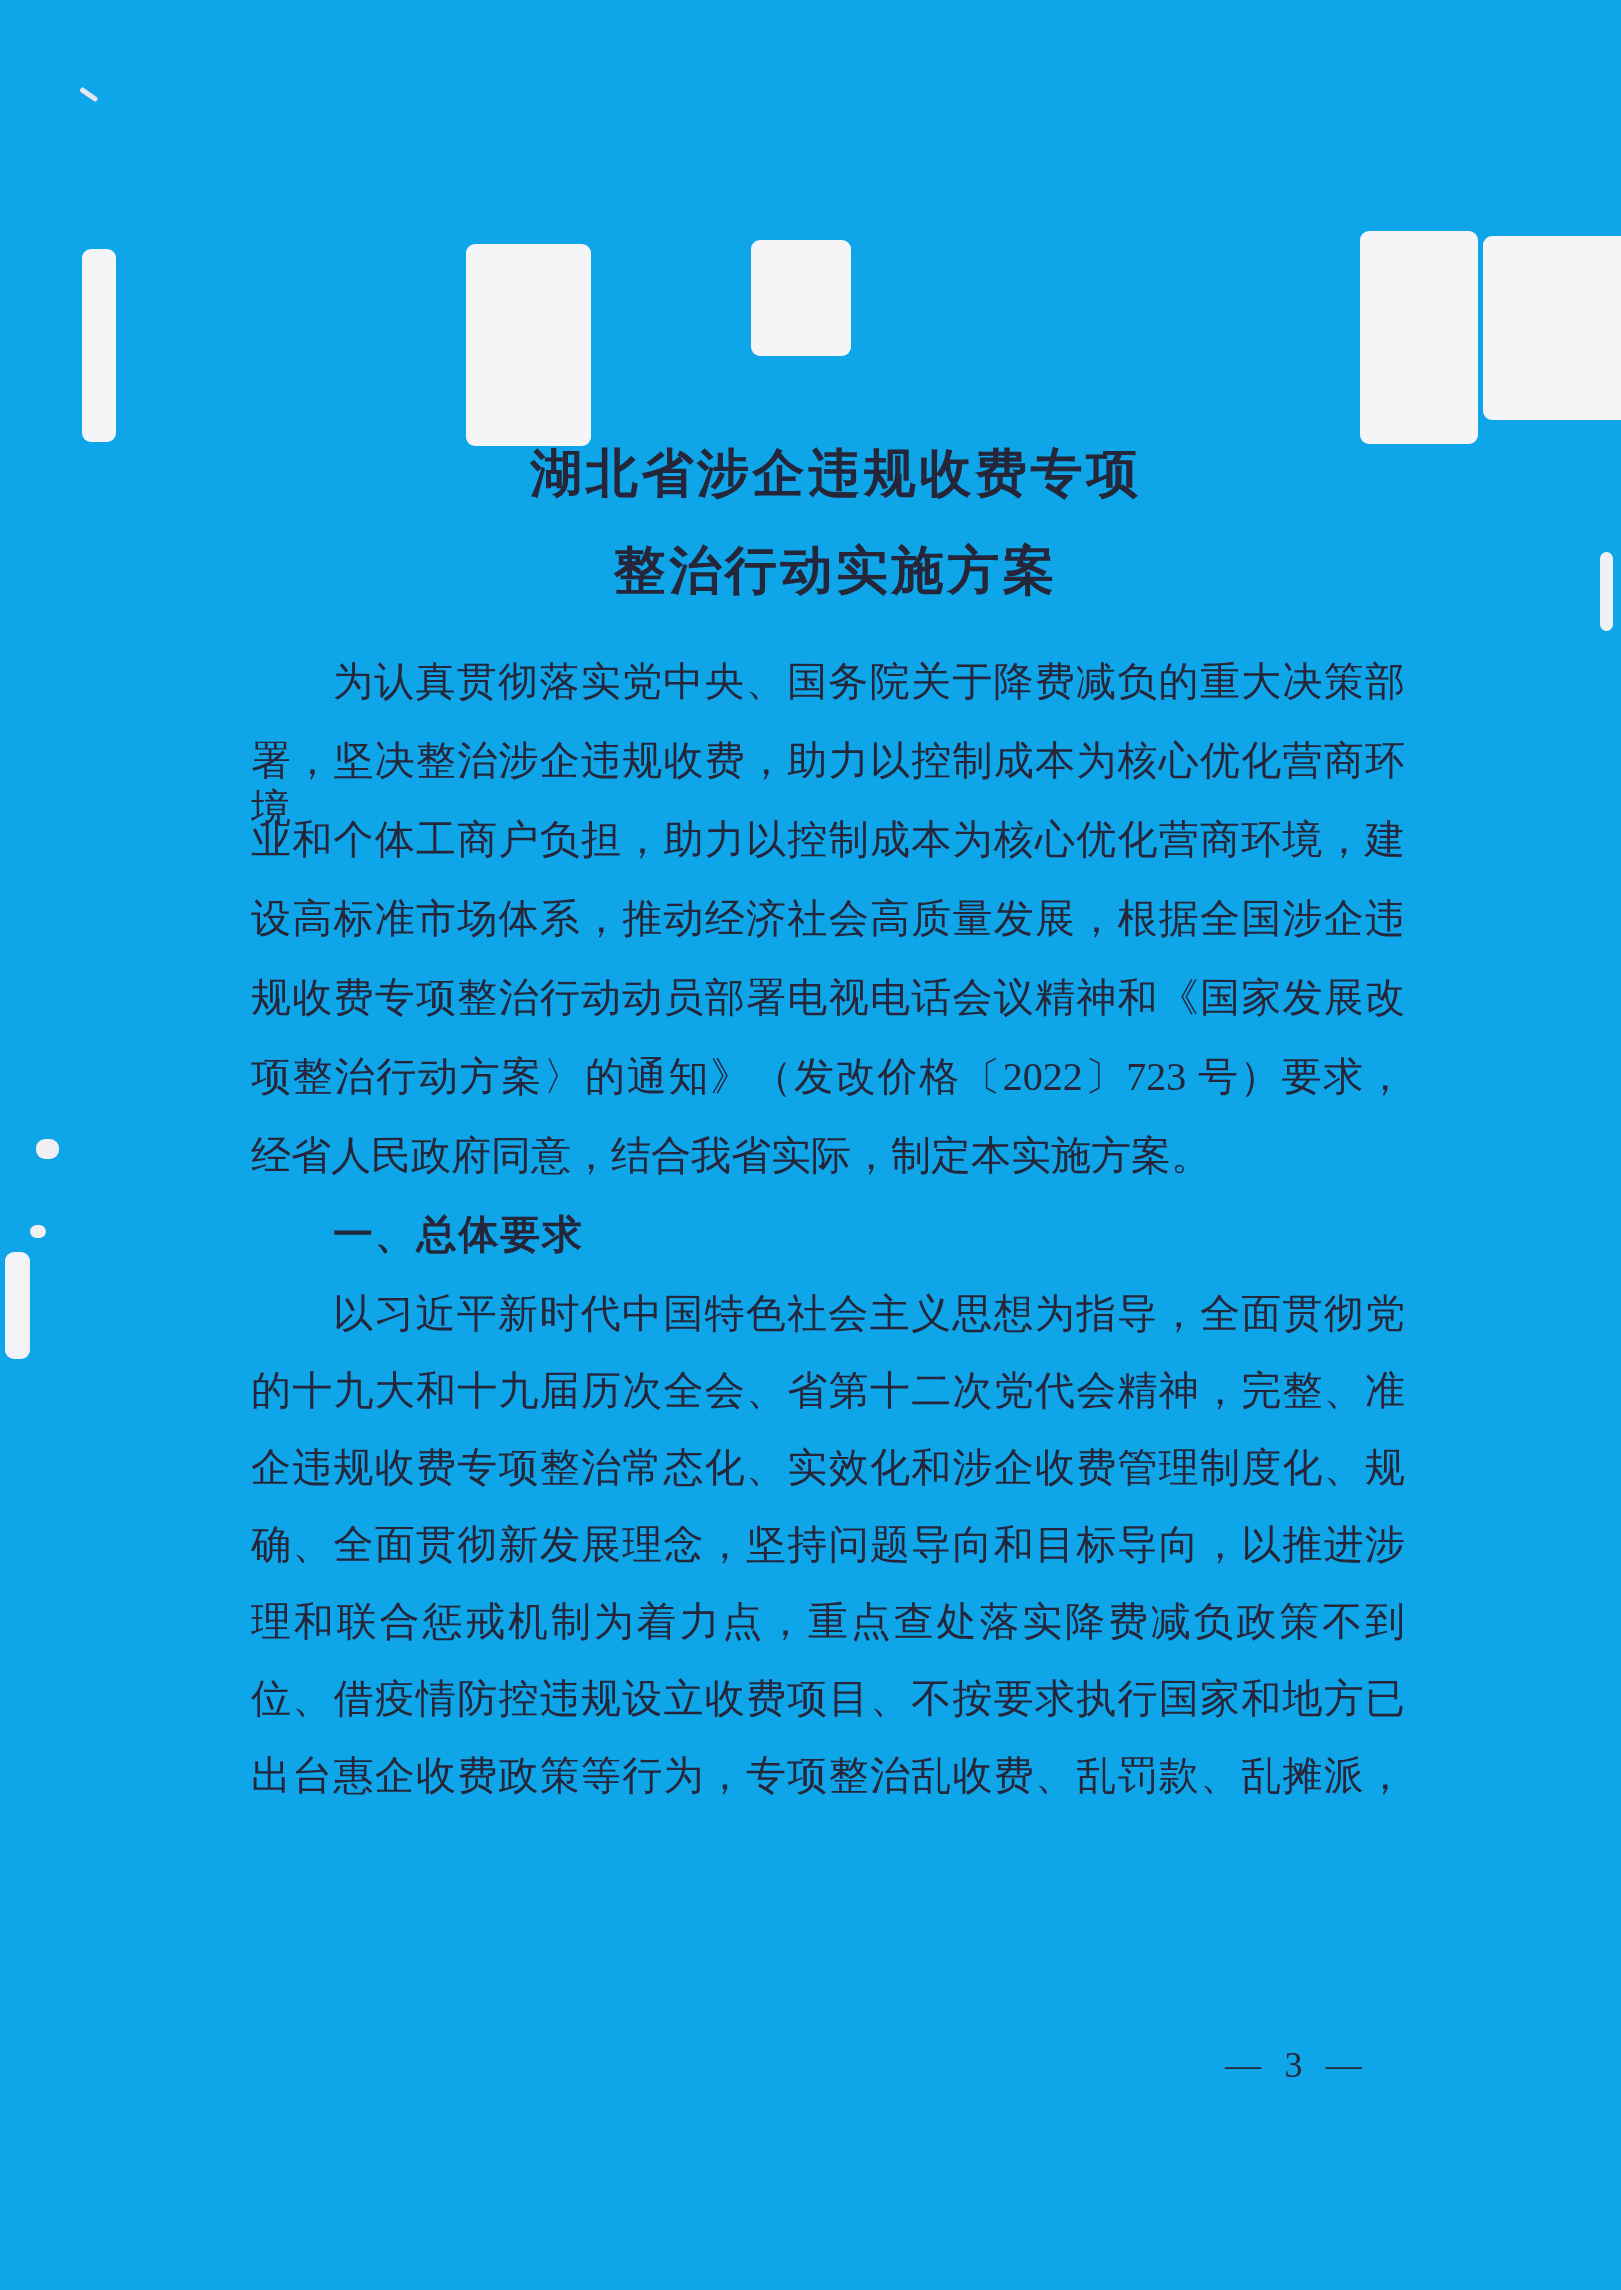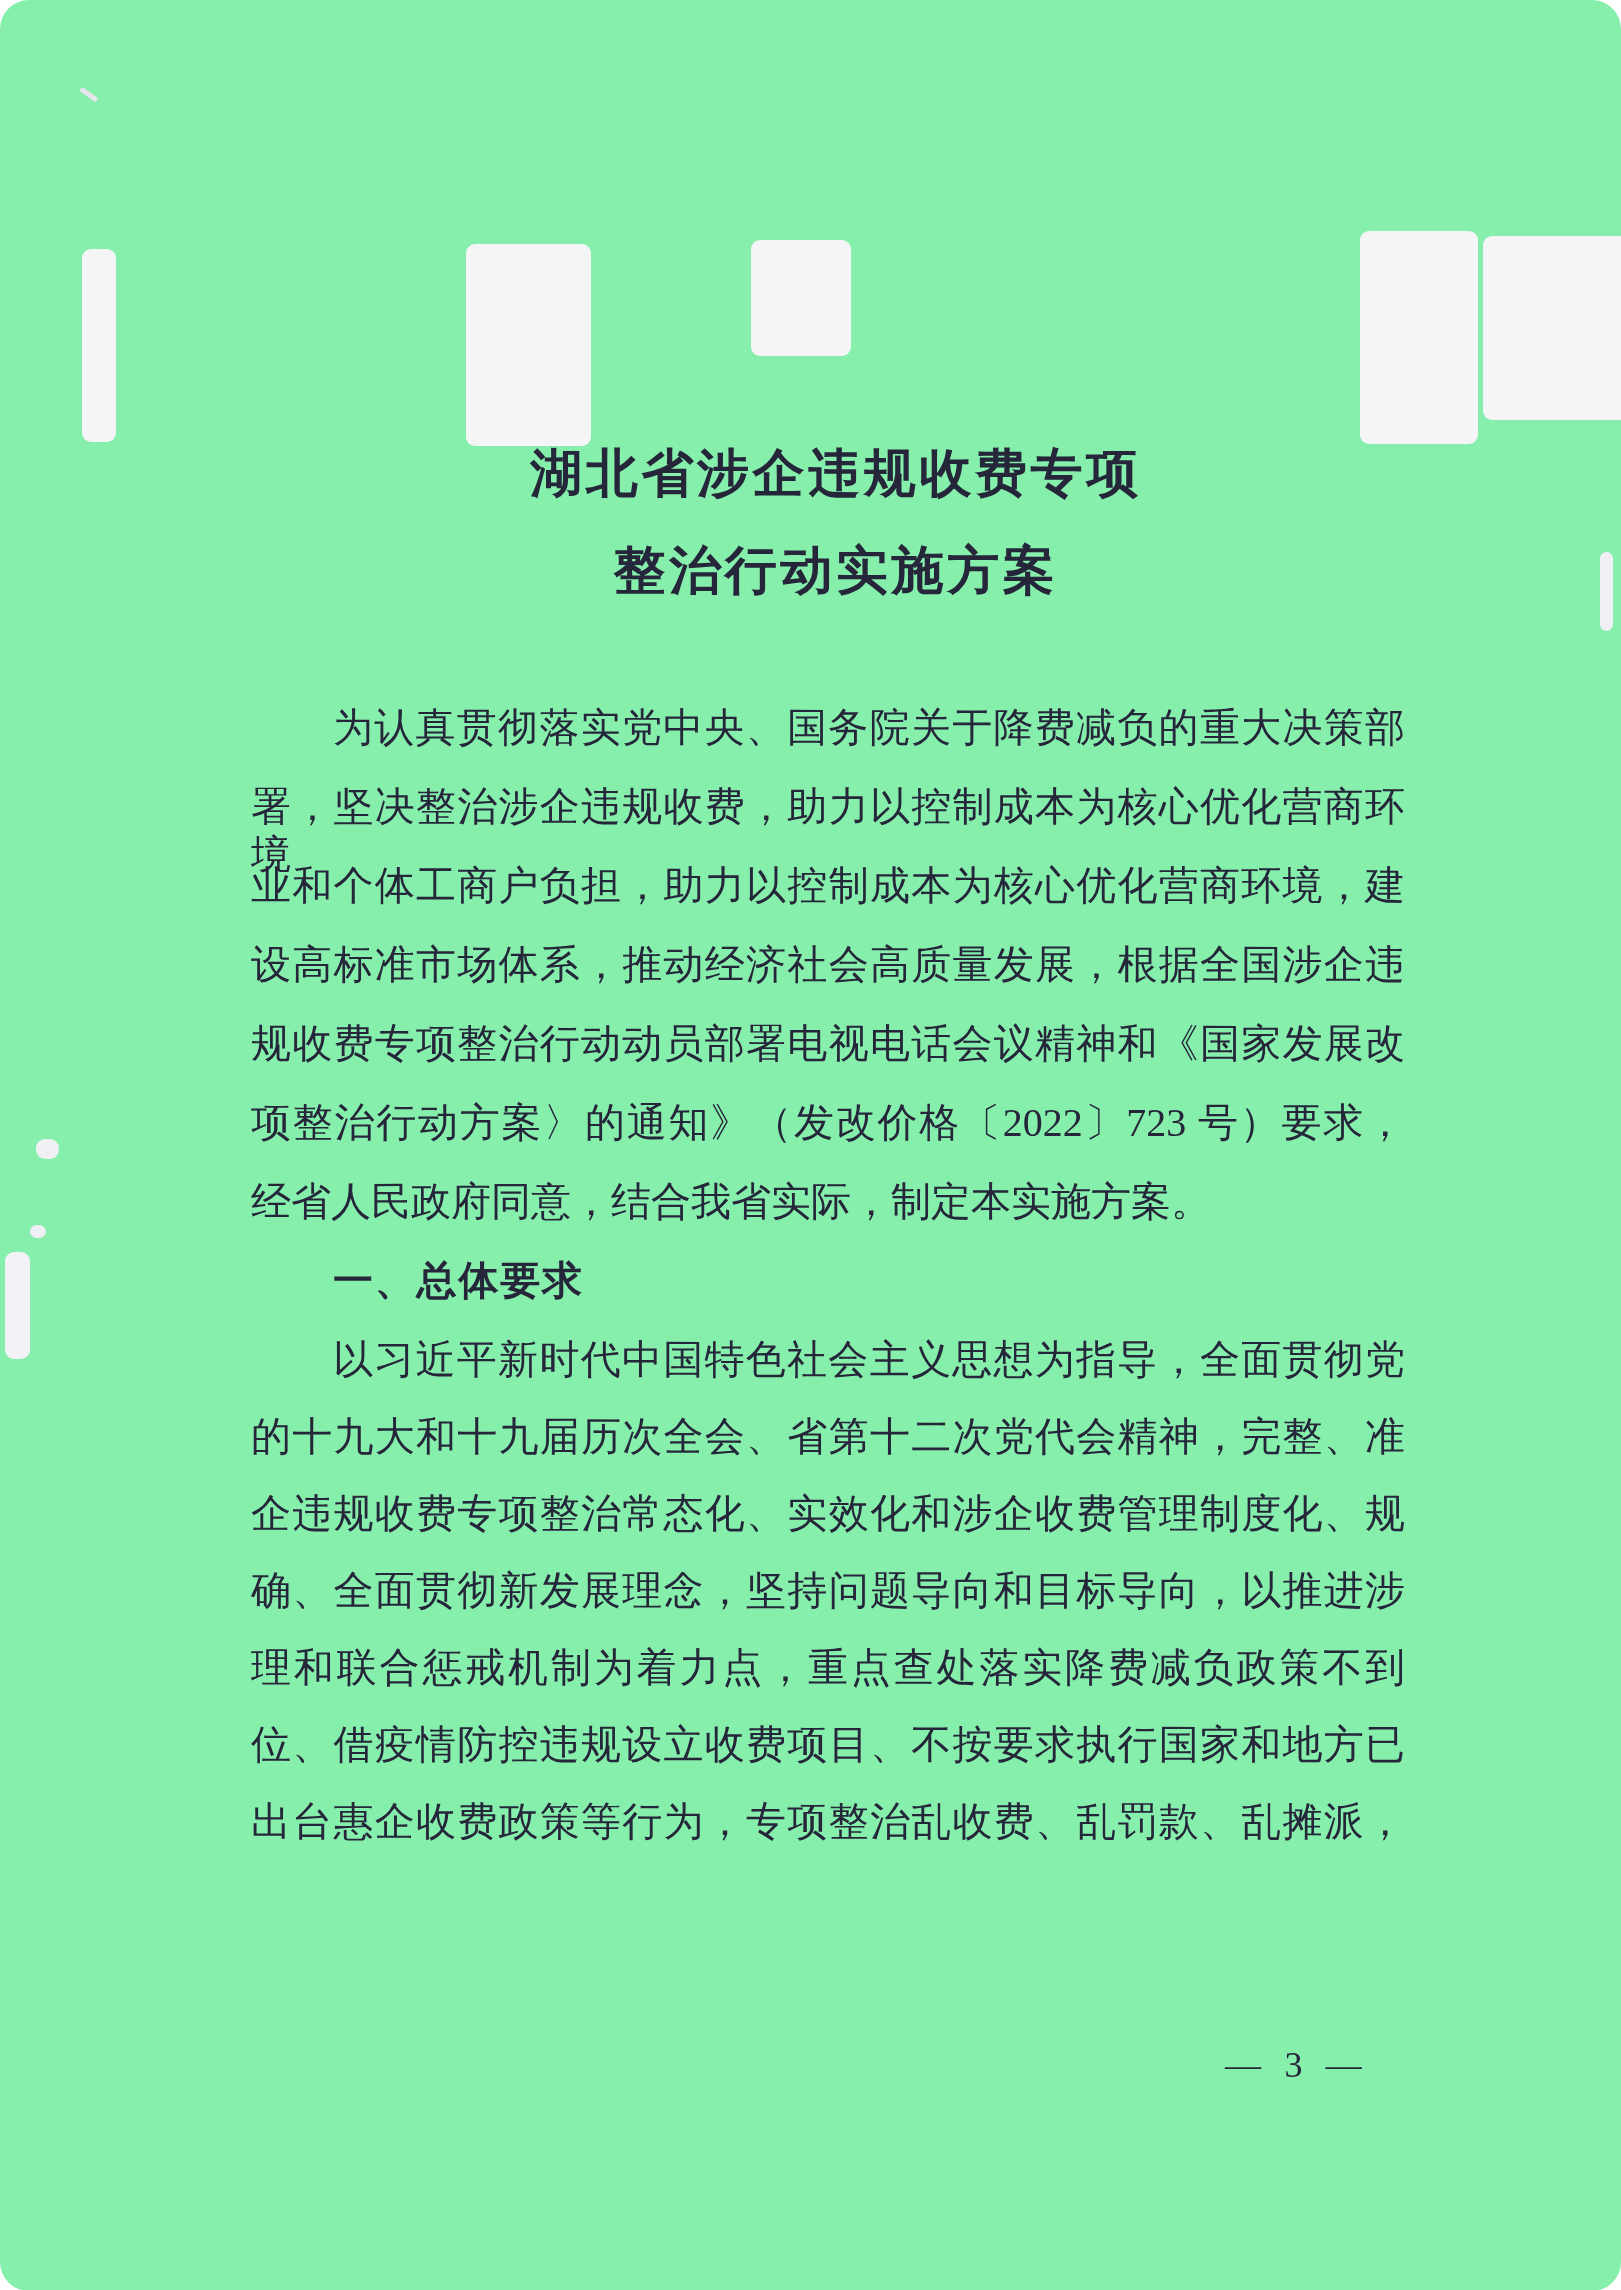--- a/index.html
+++ b/index.html
@@ -37,21 +37,21 @@
   }
   .title-line {
     font-size: 52px;
     height: 97px;
     line-height: 66px;
     letter-spacing: 3.6px;
   }
   
   .body-block {
     position: absolute;
-    top: 704px;
+    top: 658px;
     left: 251px;
     width: 1154px;
   }
   .line {
     font-size: 40px;
     line-height: 48px;
     height: 79px;
     text-align: justify;
     text-justify: inter-character;
   }
@@ -78,21 +78,21 @@
     top: 2044px;
     left: 1225px;
     font-size: 36px;
     letter-spacing: 7.2px;
     white-space: nowrap;
   }
 </style>
 </head>
 <body>
 
-<div class="page" style="color: rgb(38, 38, 58); background: #86efac; border-radius: 29px;">
+<div class="page" style="color: rgb(38, 38, 58); background: #0ea5e9;">
 
   <div class="artifact tick" style="left:79px; top:92px; width:19.7px; height:4.5px; transform:rotate(35deg);"></div>
   <div class="artifact" style="left:466px; top:244px; width:125px; height:202px;"></div>
   <div class="artifact" style="left:751px; top:240px; width:100px; height:116px;"></div>
   <div class="artifact" style="left:1360px; top:231px; width:118px; height:213px;"></div>
   <div class="artifact" style="left:1483px; top:236px; width:167px; height:184px;"></div>
   <div class="artifact" style="left:82px; top:249px; width:34px; height:193px;"></div>
   <div class="artifact" style="left:36px; top:1139px; width:23px; height:19.7px; background:#efeff4;"></div>
   <div class="artifact" style="left:30px; top:1225px; width:16px; height:12.5px; background:#efeff4;"></div>
   <div class="artifact" style="left:5.4px; top:1252px; width:25px; height:107px; background:#f3f3f7;"></div>

